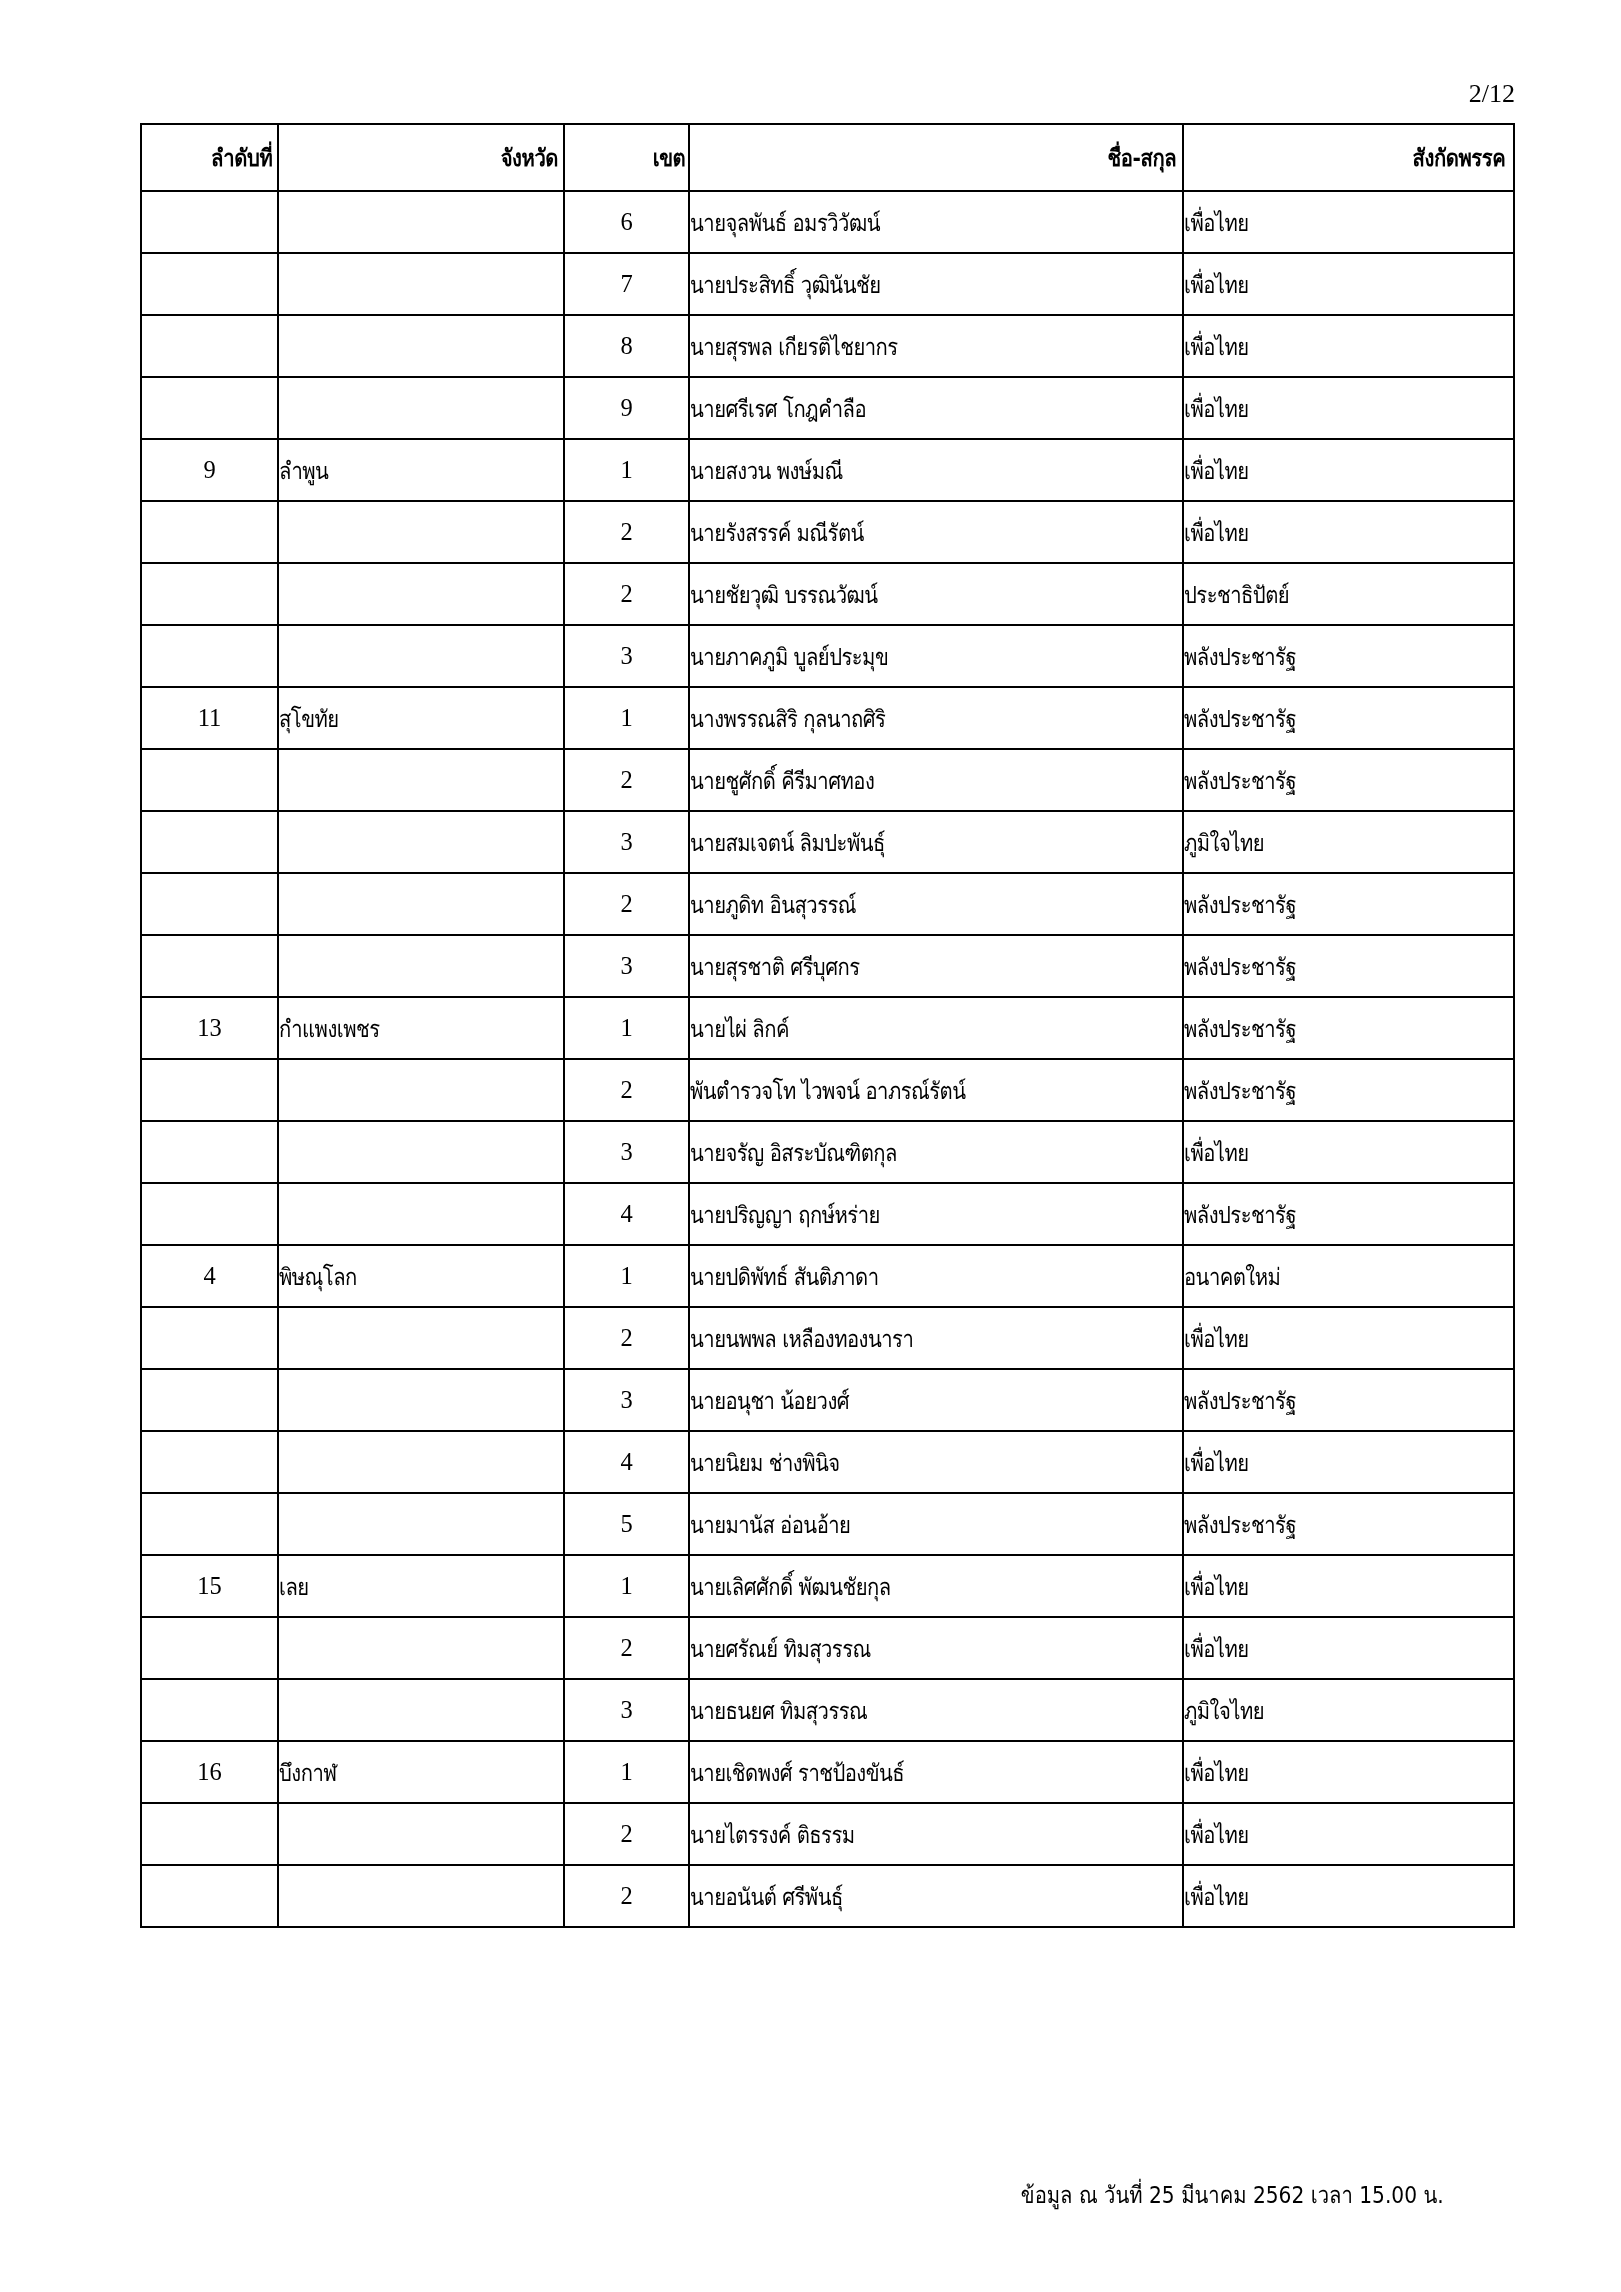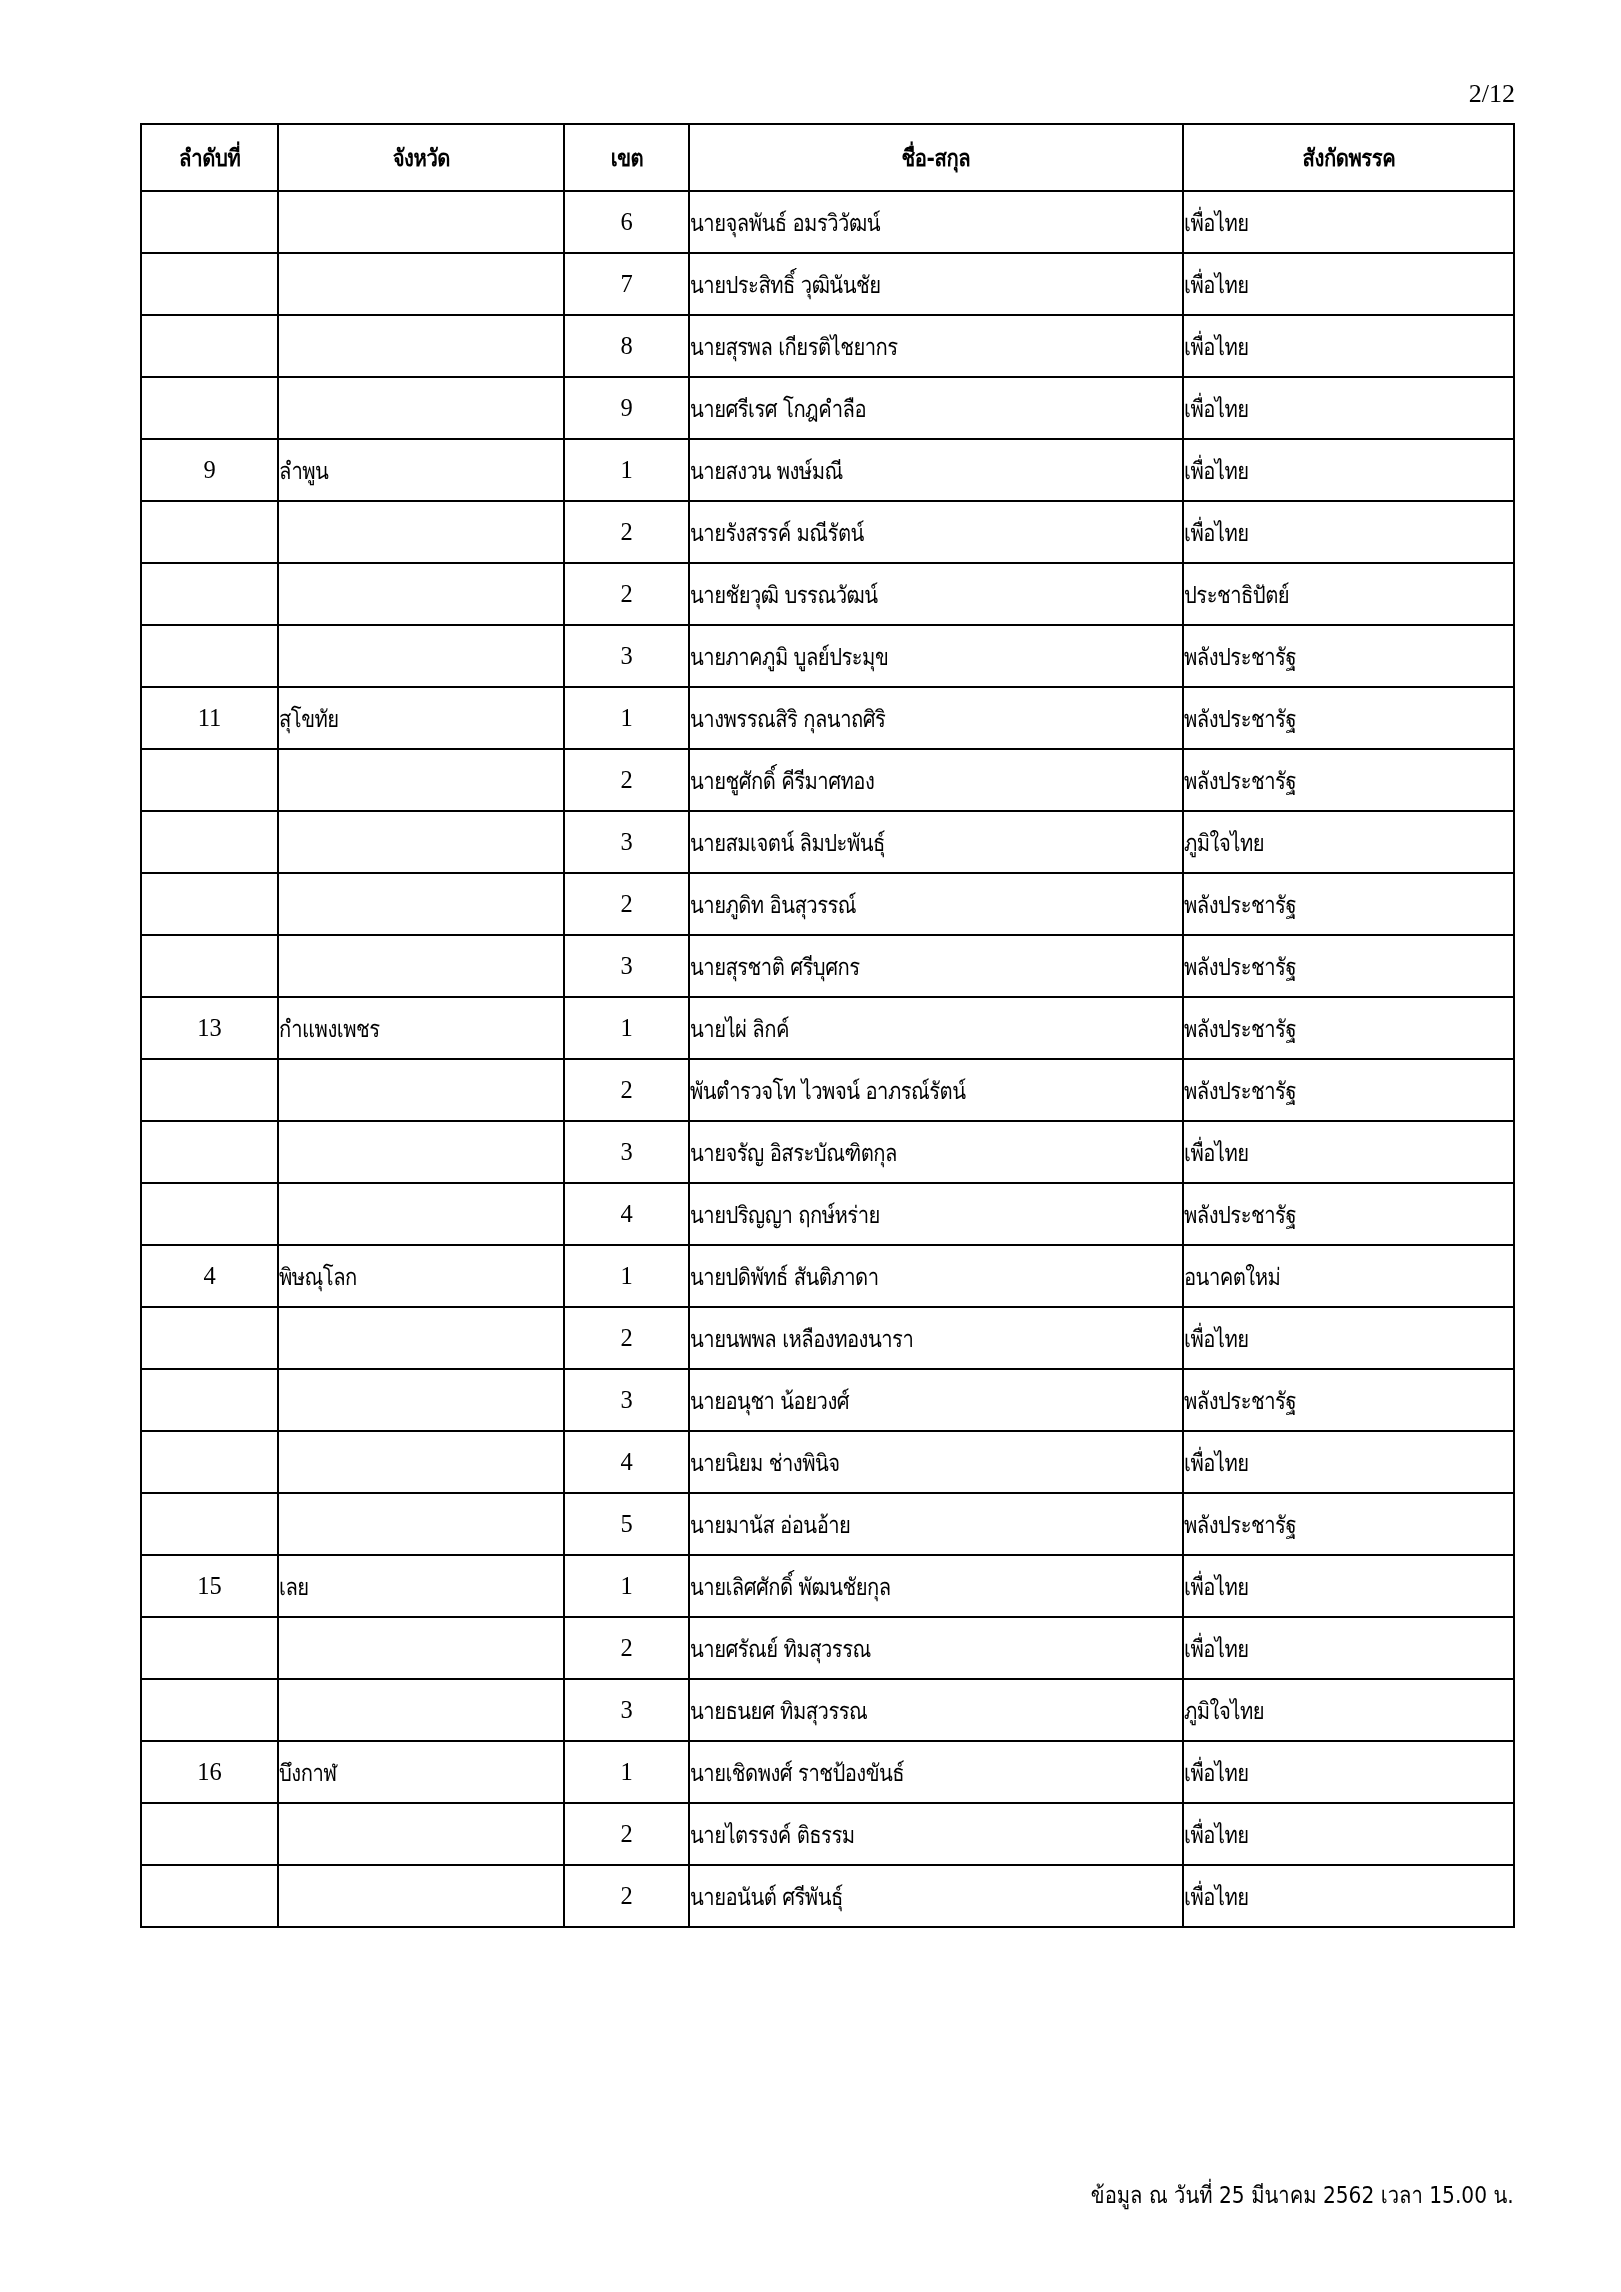--- a/index.html
+++ b/index.html
@@ -16,39 +16,39 @@
     position: absolute; left: 140px; top: 123px;
     width: 1374px; border-collapse: collapse;
     table-layout: fixed;
   }
   table.roster th, table.roster td {
     border: 2.9px solid #000000;
     padding: 0;
     overflow: hidden; white-space: nowrap;
   }
   table.roster th {
-    height: 65px; font-size: 26.5px; font-weight: bold; text-align: center;
+    height: 65px; font-size: 26.5px; font-weight: bold; text-align: right;
     font-family: "DejaVu Sans", "Liberation Sans", sans-serif;
     letter-spacing: -0.5px;
   }
   table.roster td {
     height: 60px; font-size: 24.5px; vertical-align: middle;
     font-family: "Liberation Serif", "DejaVu Sans", serif;
   }
   td.c-num, td.c-zone { text-align: center; padding-top: 7.8px; }
   td.c-prov, td.c-name, td.c-party { text-align: left; padding-left: 3.9px; letter-spacing: -0.6px; }
   .thai { font-family: "DejaVu Sans", "Liberation Serif", sans-serif; font-size: 23.5px; transform: scaleX(0.86); transform-origin: left center; display: inline-block; }
   col.w1 { width: 137px; }
   col.w2 { width: 286px; }
   col.w3 { width: 125px; }
   col.w4 { width: 494px; }
   col.w5 { width: 331px; }
   .footer-note {
     position: absolute; left: 882px; top: 2180px; width: 632px;
-    text-align: right; font-size: 25.5px; line-height: 29px;
+    text-align: center; font-size: 25.5px; line-height: 29px;
   }
   .footer-note span { display: inline-block; }
 </style>
 </head>
 <body>
 
 <div class="page-number">2/12</div>
 
 <table class="roster">
   <colgroup>

